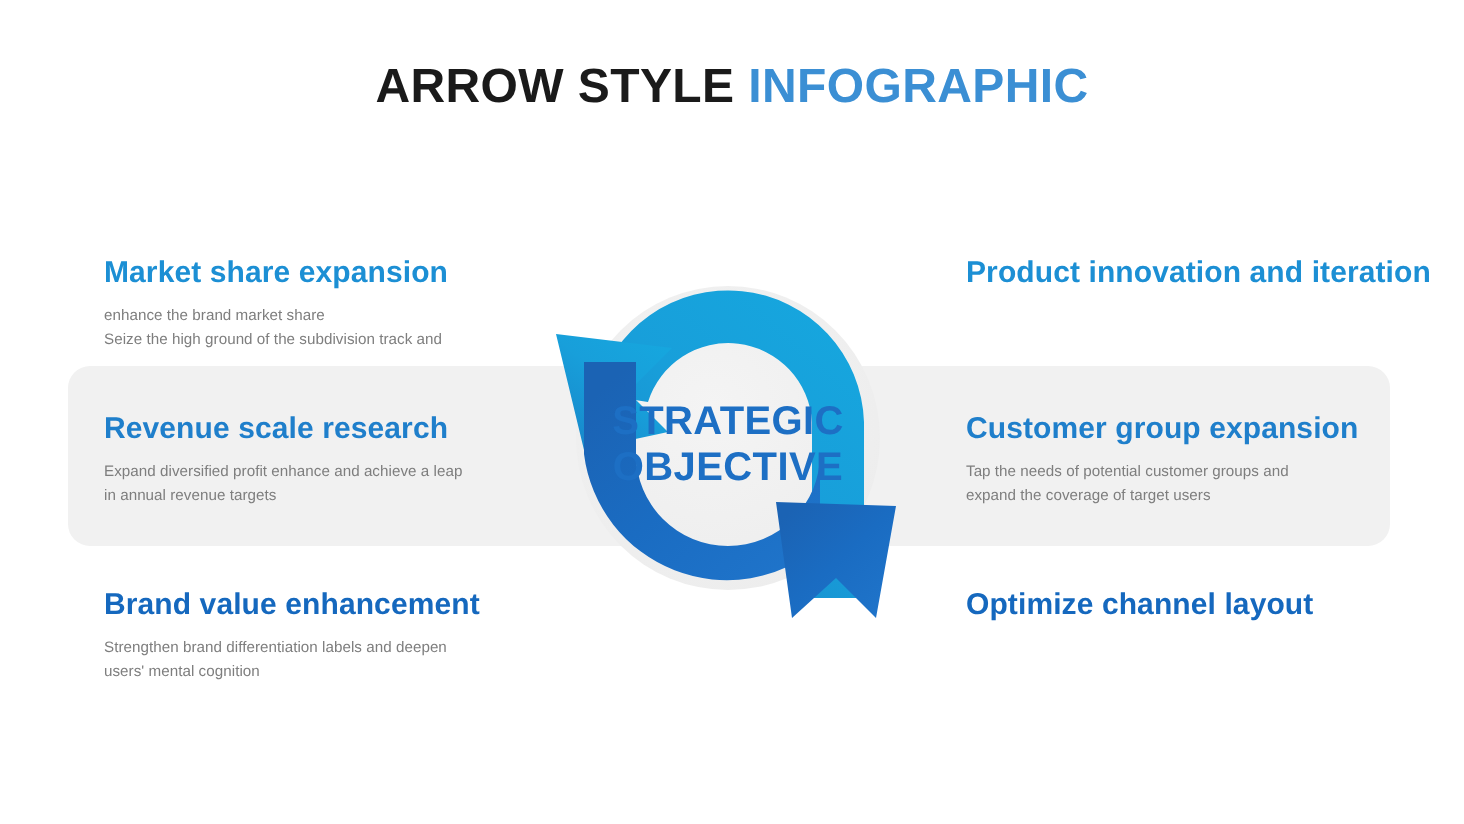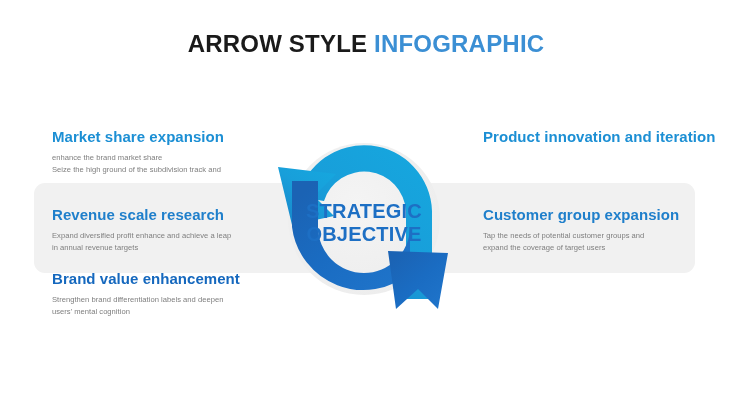--- a/index.html
+++ b/index.html
@@ -52,21 +52,21 @@
   
   .item {
     position: absolute;
     width: 218px;
   }
   .item.left  { left: 52px;  text-align: left; }
   .item.right { left: 483px; text-align: left; }
 
   .item-r1, .item-l1 { top: 128px; }
   .item-r2, .item-l2 { top: 206px; }
-  .item-r3, .item-l3 { top: 270px; }
+  .item-r3, .item-l3 { top: 294px; }
 
   .item .heading {
     font-size: 15px;
     font-weight: bold;
     line-height: 1.25;
     margin: 0 0 5px 0;
     letter-spacing: 0.05px;
     white-space: nowrap;
   }
   .item .body {
@@ -211,15 +211,16 @@
 
   <div class="item right item-r2">
     <p class="heading h-mid">Customer group expansion</p>
     <p class="body">
       <span>Tap the needs of potential customer groups and</span>
       <span>expand the coverage of target users</span>
     </p>
   </div>
 
   <div class="item right item-r3">
+    <p class="heading h-deep">Optimize channel layout</p>
   </div>
 
 </div>
 
 </body></html>

